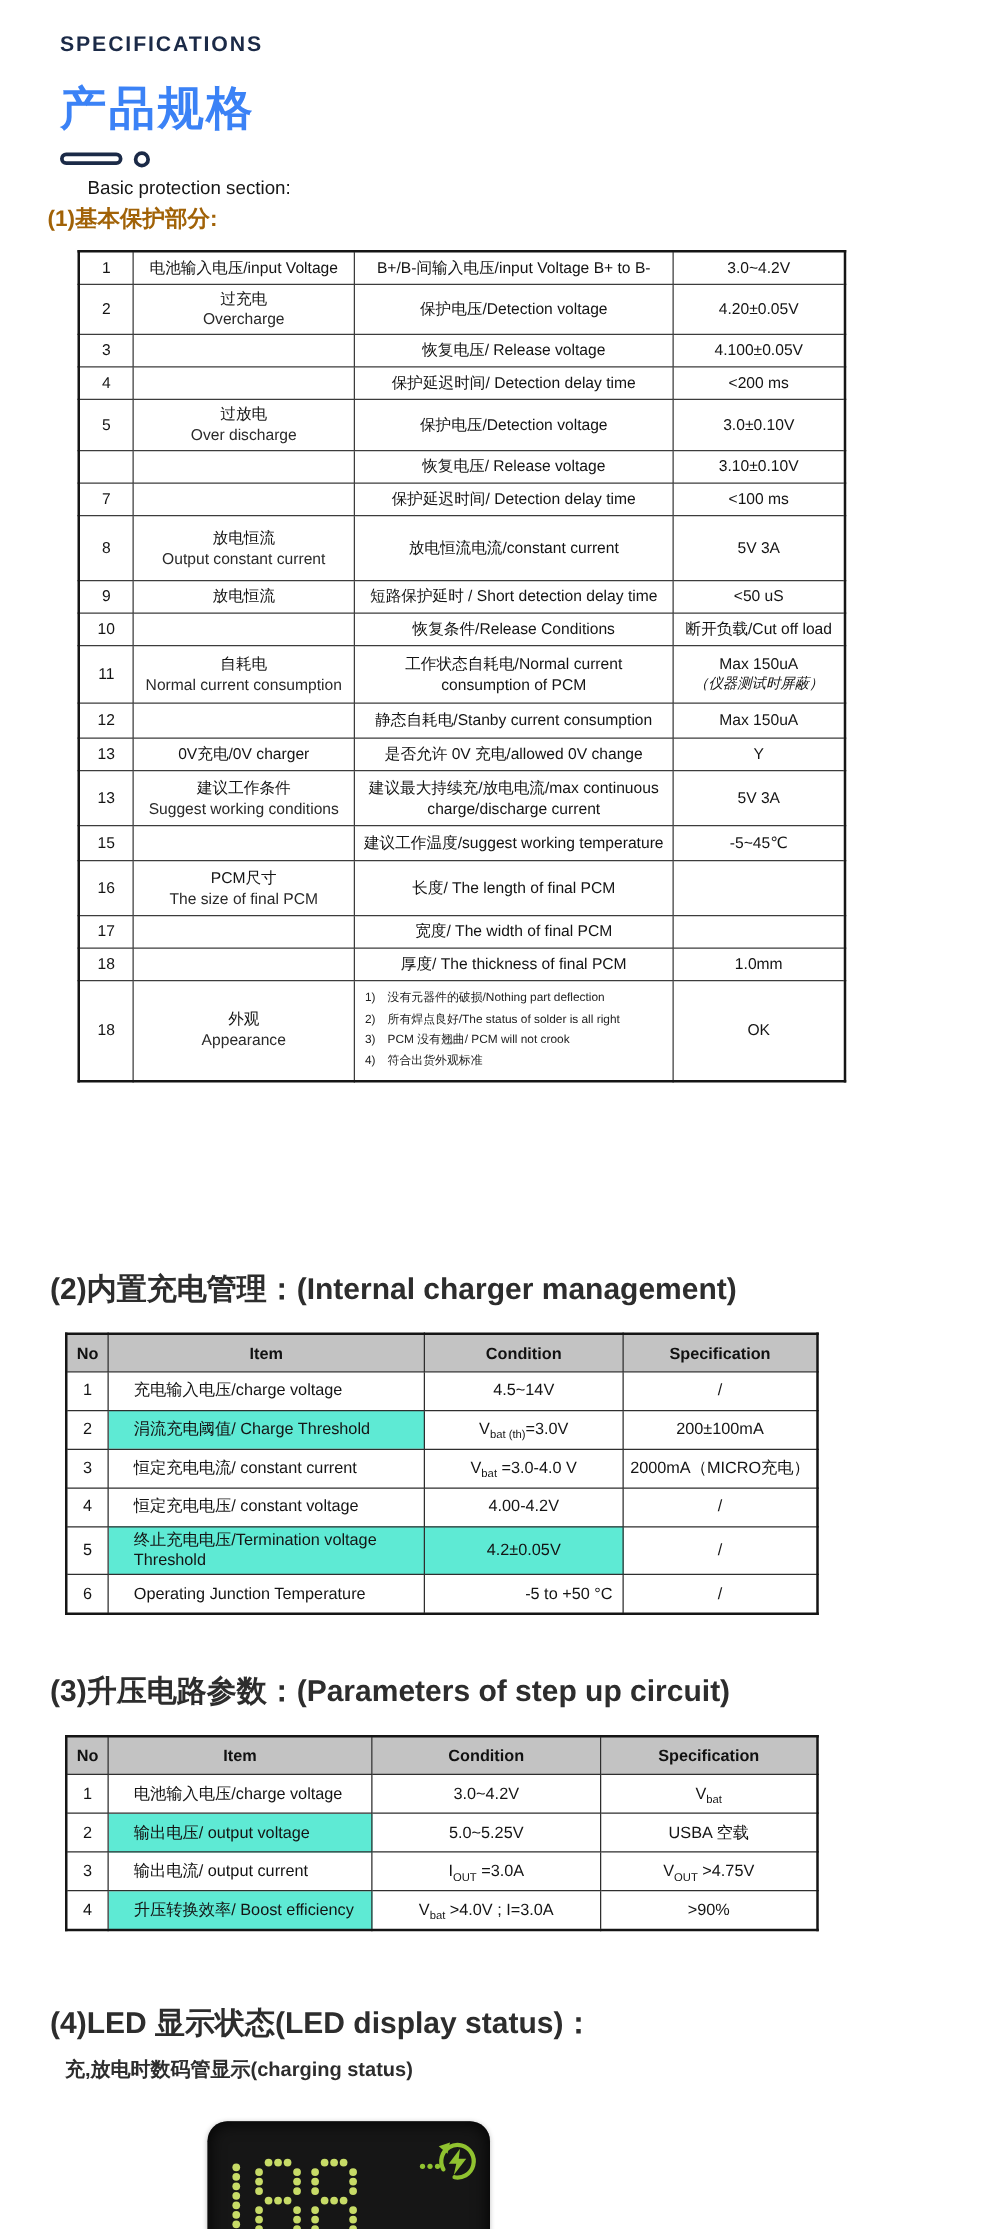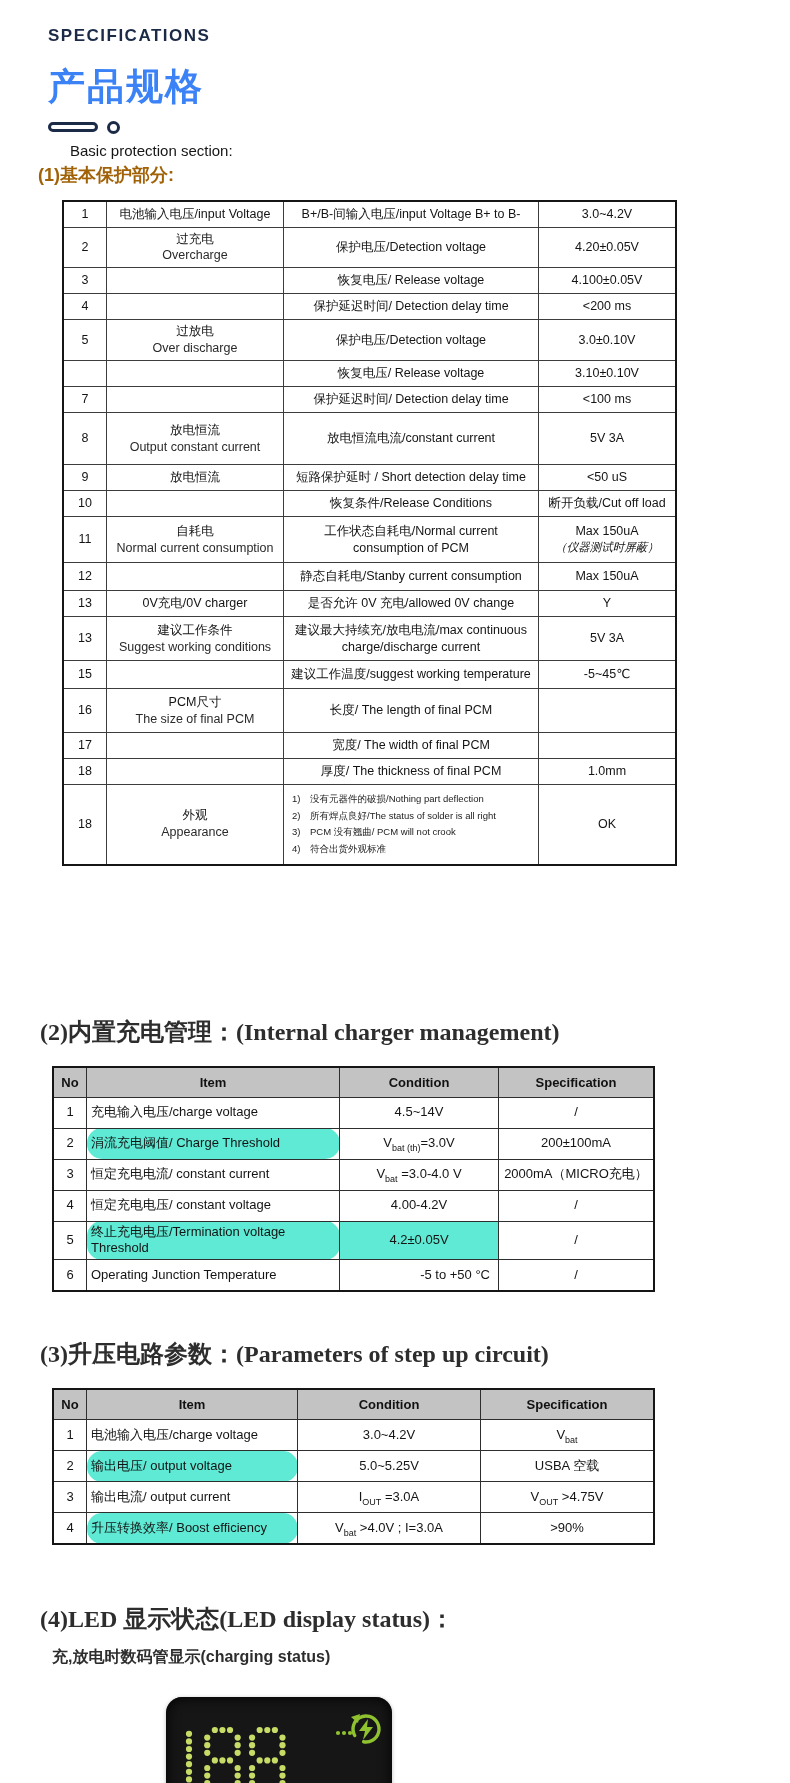--- a/index.html
+++ b/index.html
@@ -25,37 +25,37 @@
   .t1 .c-item{width:168px;}
   .t1 .c-cond{width:246px;}
   .t1 .c-spec{width:128px;}
   .h26{height:26px}.h28{height:28px}.h40{height:40px}.h44{height:44px}.h46{height:46px}.h52{height:52px}.h80{height:80px}
   .sub2{color:#2a2a2a;}
   .small-line{font-size:11.5px;font-style:italic;}
   .notes-cell{text-align:left !important;font-size:9.5px !important;padding:5px 2px 5px 8px !important;line-height:1.75 !important;color:#222 !important;}
   .note-row{white-space:nowrap;overflow:hidden;}
   .note-num{display:inline-block;width:18px;}
 
-  .sec-head{font-size:24px;font-weight:700;color:#2d2d2d;margin-left:40px;line-height:32px;font-family:Liberation Serif, serif;}
+  .sec-head{font-size:24px;font-weight:700;color:#2d2d2d;margin-left:40px;line-height:32px;}
   .sh2{margin-top:150px;}
   .sh3{margin-top:46px;}
   .sh4{margin-top:58px;}
   .sec-sub{font-size:16px;font-weight:700;color:#2d2d2d;margin:6px 0 0 52px;line-height:32px;}
 
   .t23{margin:18px 0 0 52px;width:588px;border:2px solid #151515;}
   .t23 th{background:#c3c3c3;border:1px solid #2e2e2e;font-size:13px;font-weight:700;color:#111;height:27px;}
   .t23 td{border:1px solid #2e2e2e;font-size:13px;text-align:center;vertical-align:middle;padding:2px 4px;color:#141414;height:26px;line-height:1.3;}
   .t23 .c-no{width:30px;}
   .t2 .c-item{width:250px;}
   .t2 .c-cond{width:156px;}
   .t2 .c-spec{width:152px;}
   .t3 .c-item{width:208px;}
   .t3 .c-cond{width:180px;}
   .t3 .c-spec{width:170px;}
-  .t23 td.left{text-align:left;padding-left:4px;border-radius:15px;}
+  .t23 td.left{text-align:left;padding-left:20px;}
   .t23 td.right{text-align:right;padding-right:8px;}
   .shade{background:#5eead4;}
   sub{font-size:9px;line-height:0;}
 
   
   .led-panel{position:relative;width:226px;height:134px;background:#161616;border-radius:16px;margin:24px 0 0 166px;
              box-shadow:inset 0 0 14px #000, 0 1px 4px rgba(0,0,0,.25);}
   .led-digits{position:absolute;left:16px;top:28px;}
   .led-icon{position:absolute;right:8px;top:12px;}
   .led-unit{position:absolute;right:16px;bottom:10px;font-size:31px;font-weight:700;color:#9ecb3b;line-height:1;}

